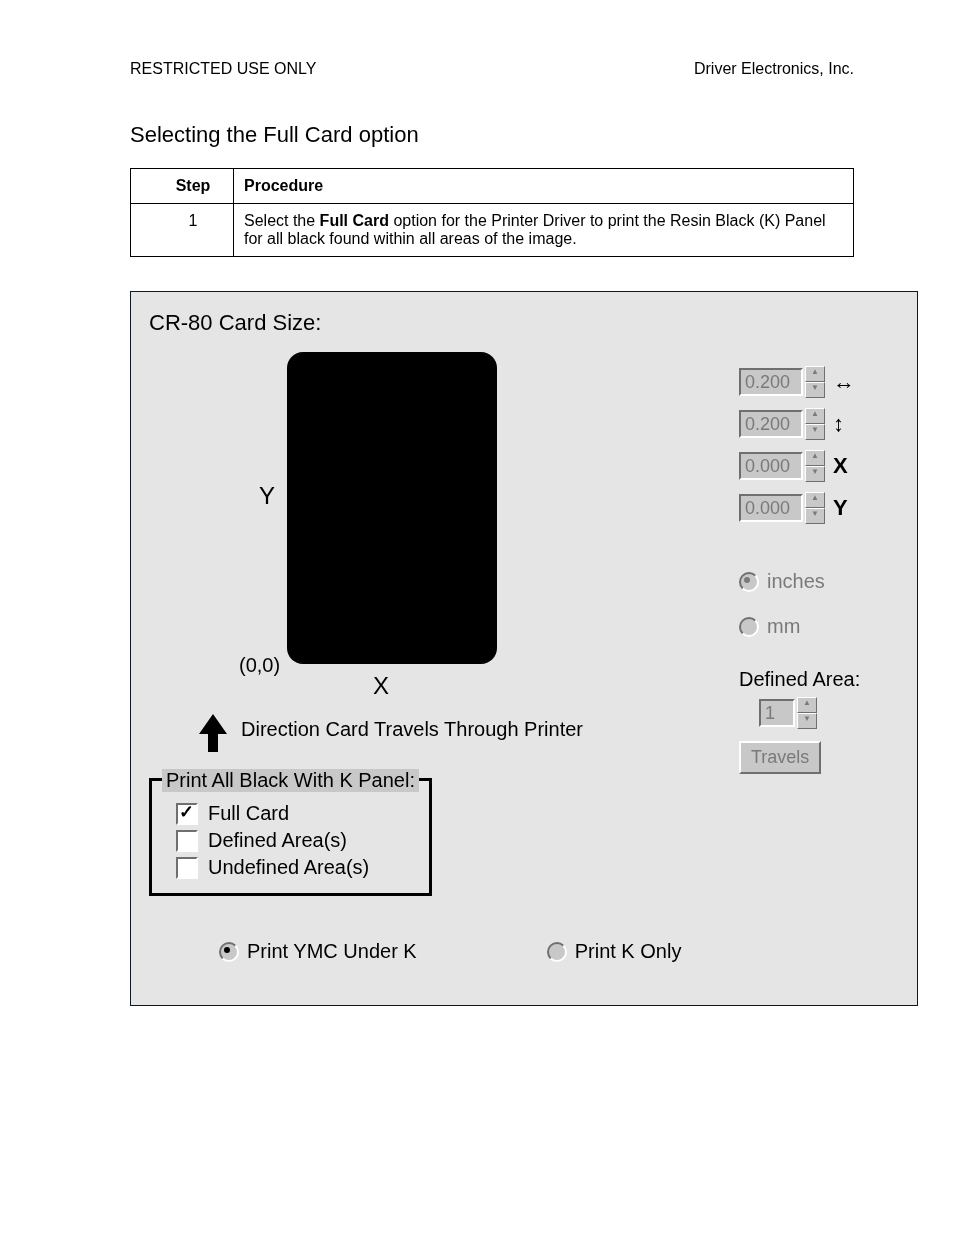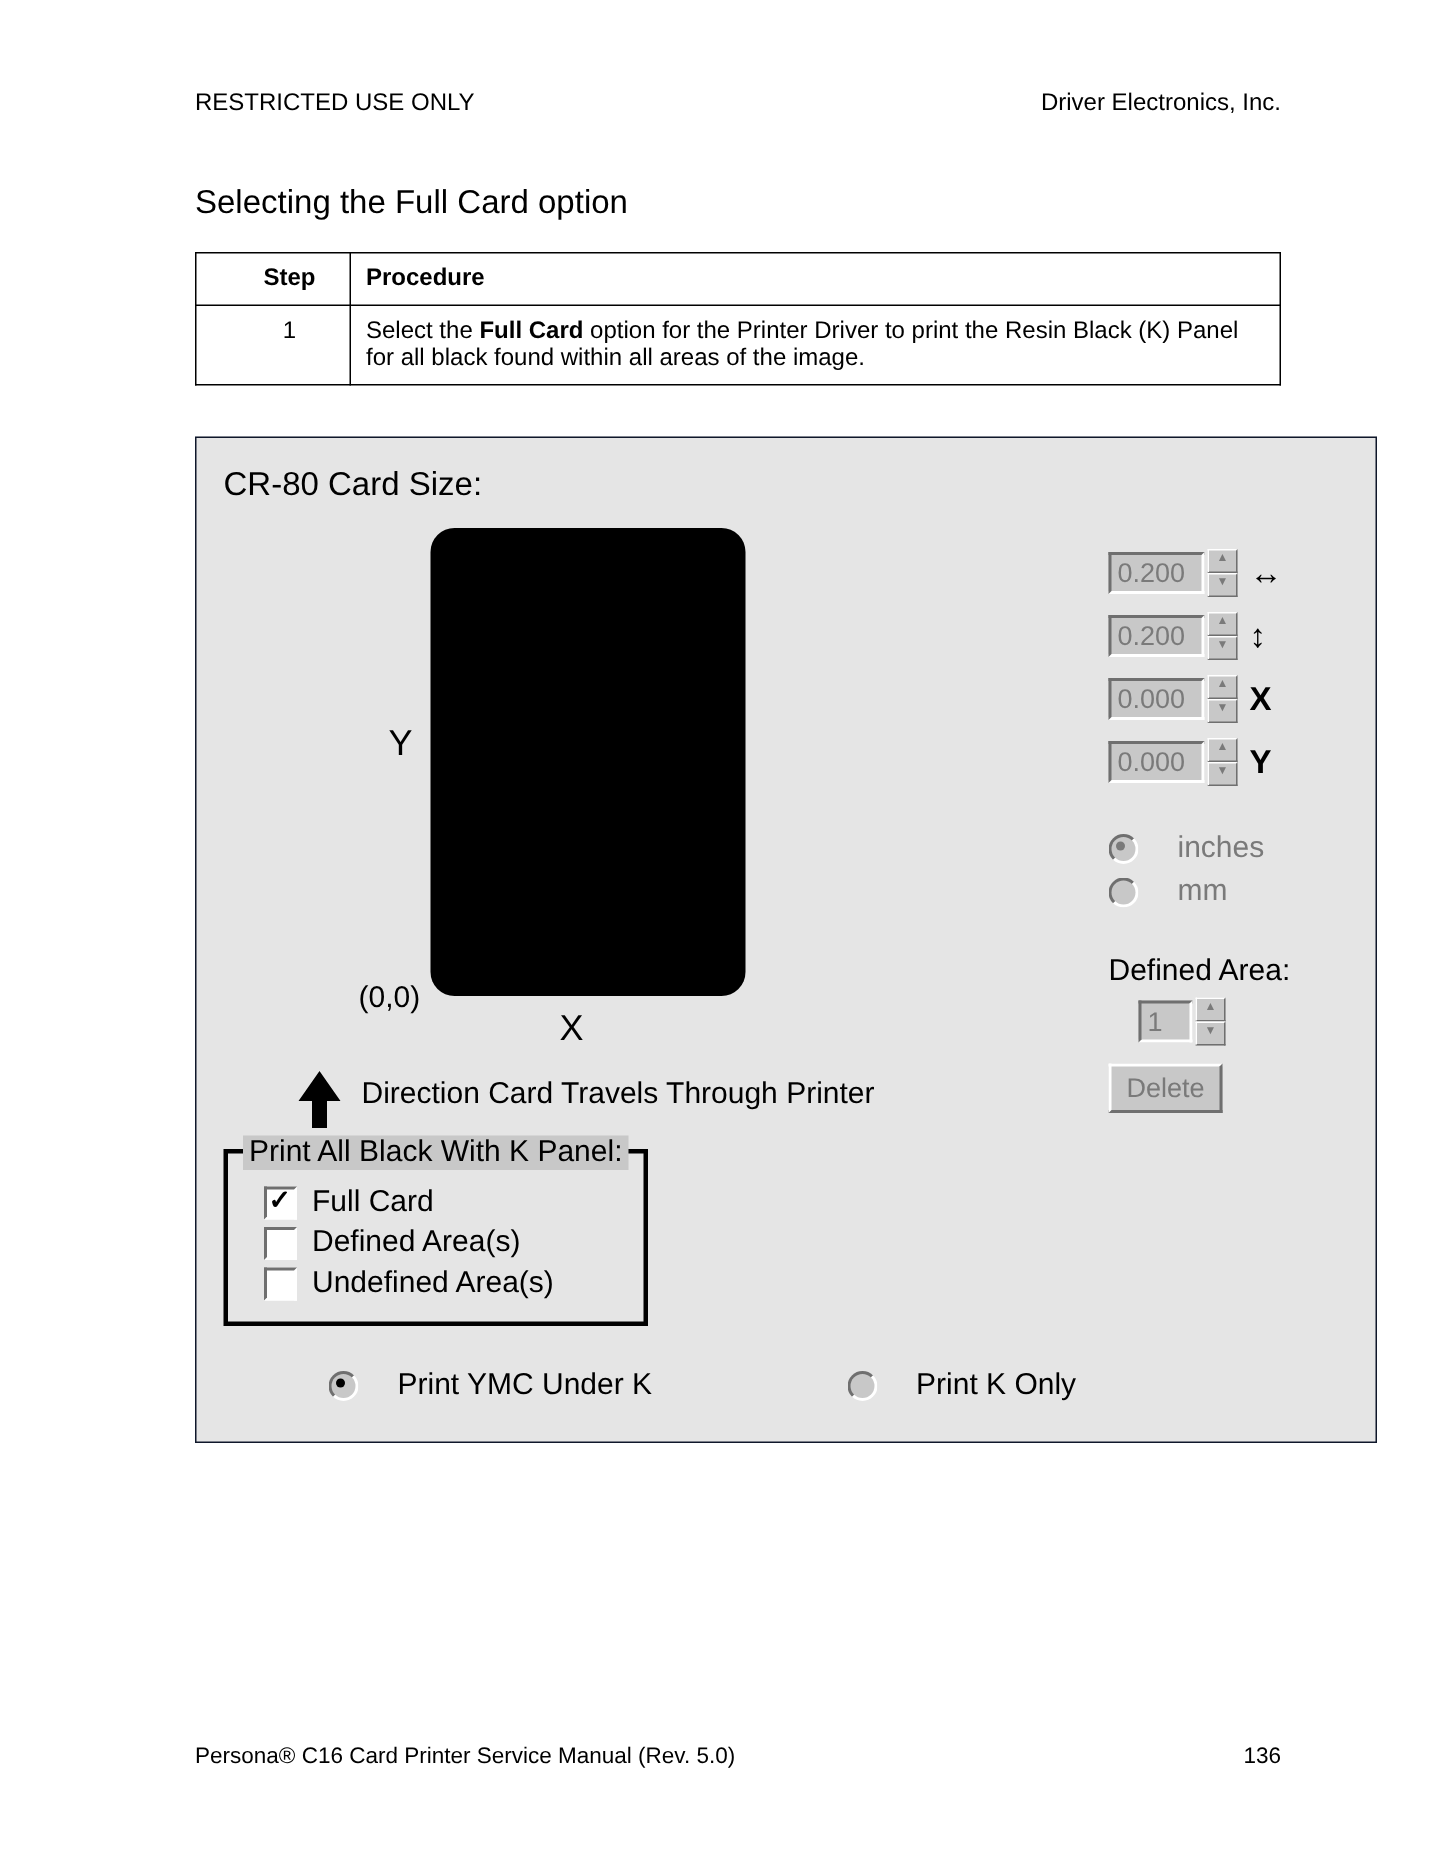--- a/index.html
+++ b/index.html
@@ -157,22 +157,21 @@
     font-size: 22px;
     font-weight: bold;
     color: #000;
     margin-left: 2px;
   }
   .radio-row {
     display: flex;
     align-items: center;
     font-size: 20px;
     color: #7a7a7a;
-    margin: 6px 0;
-    gap: 18px;
+    margin: 22px 0;
   }
   .radio {
     width: 16px;
     height: 16px;
     border-radius: 50%;
     border-top: 2px solid #6f6f6f;
     border-left: 2px solid #6f6f6f;
     border-right: 2px solid #fff;
     border-bottom: 2px solid #fff;
     background: #c8c8c8;
@@ -371,21 +370,21 @@
         </div>
 
         <div class="defined-label">Defined Area:</div>
         <div class="def-spin">
           <div class="spin-input">1</div>
           <div class="spin-btns">
             <div class="spin-btn">▲</div>
             <div class="spin-btn">▼</div>
           </div>
         </div>
-        <div class="delete-btn">Delete</div>
+        <div class="delete-btn">Travels</div>
       </div>
     </div>
 
     <div class="panel-group">
       <span class="panel-legend">Print All Black With K Panel:</span>
       <div class="panel-body">
         <div class="chk-row">
           <div class="chk checked"></div>
           <span>Full Card</span>
         </div>
@@ -405,19 +404,13 @@
         <div class="radio sel active"></div>
         <span>Print YMC Under K</span>
       </div>
       <div class="radio-row">
         <div class="radio"></div>
         <span>Print K Only</span>
       </div>
     </div>
   </div>
 
-  <div class="footer">
-    <span>
-      <span>Persona</span><span>®</span><span> C16 Card Printer Service Manual (Rev. 5.0)</span>
-    </span>
-    <span>136</span>
-  </div>
 </div>
 
 </body></html>

